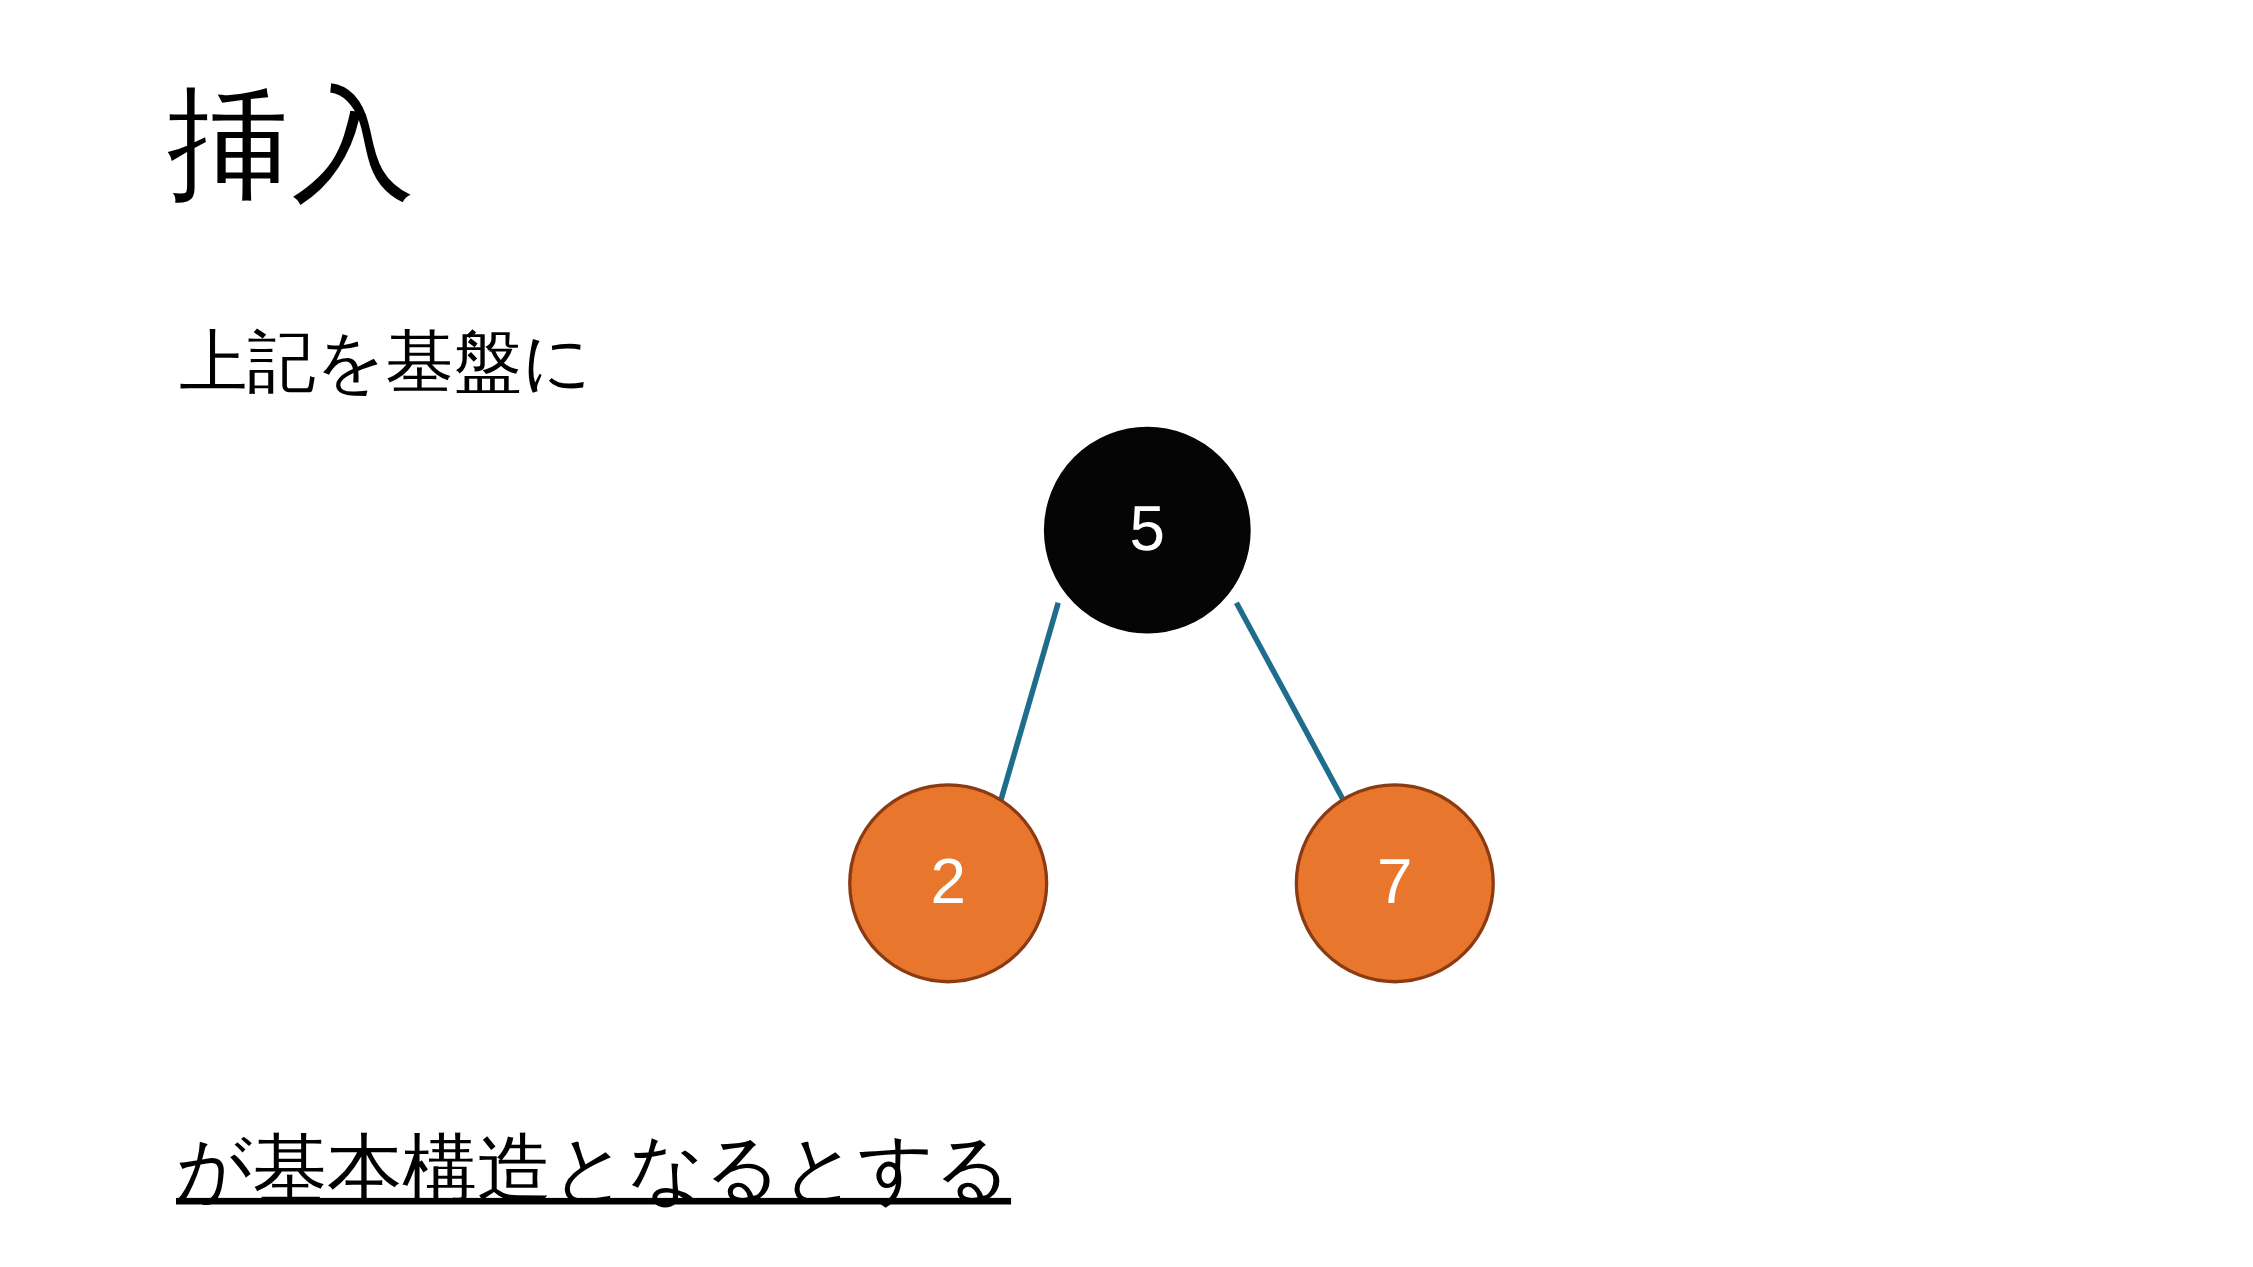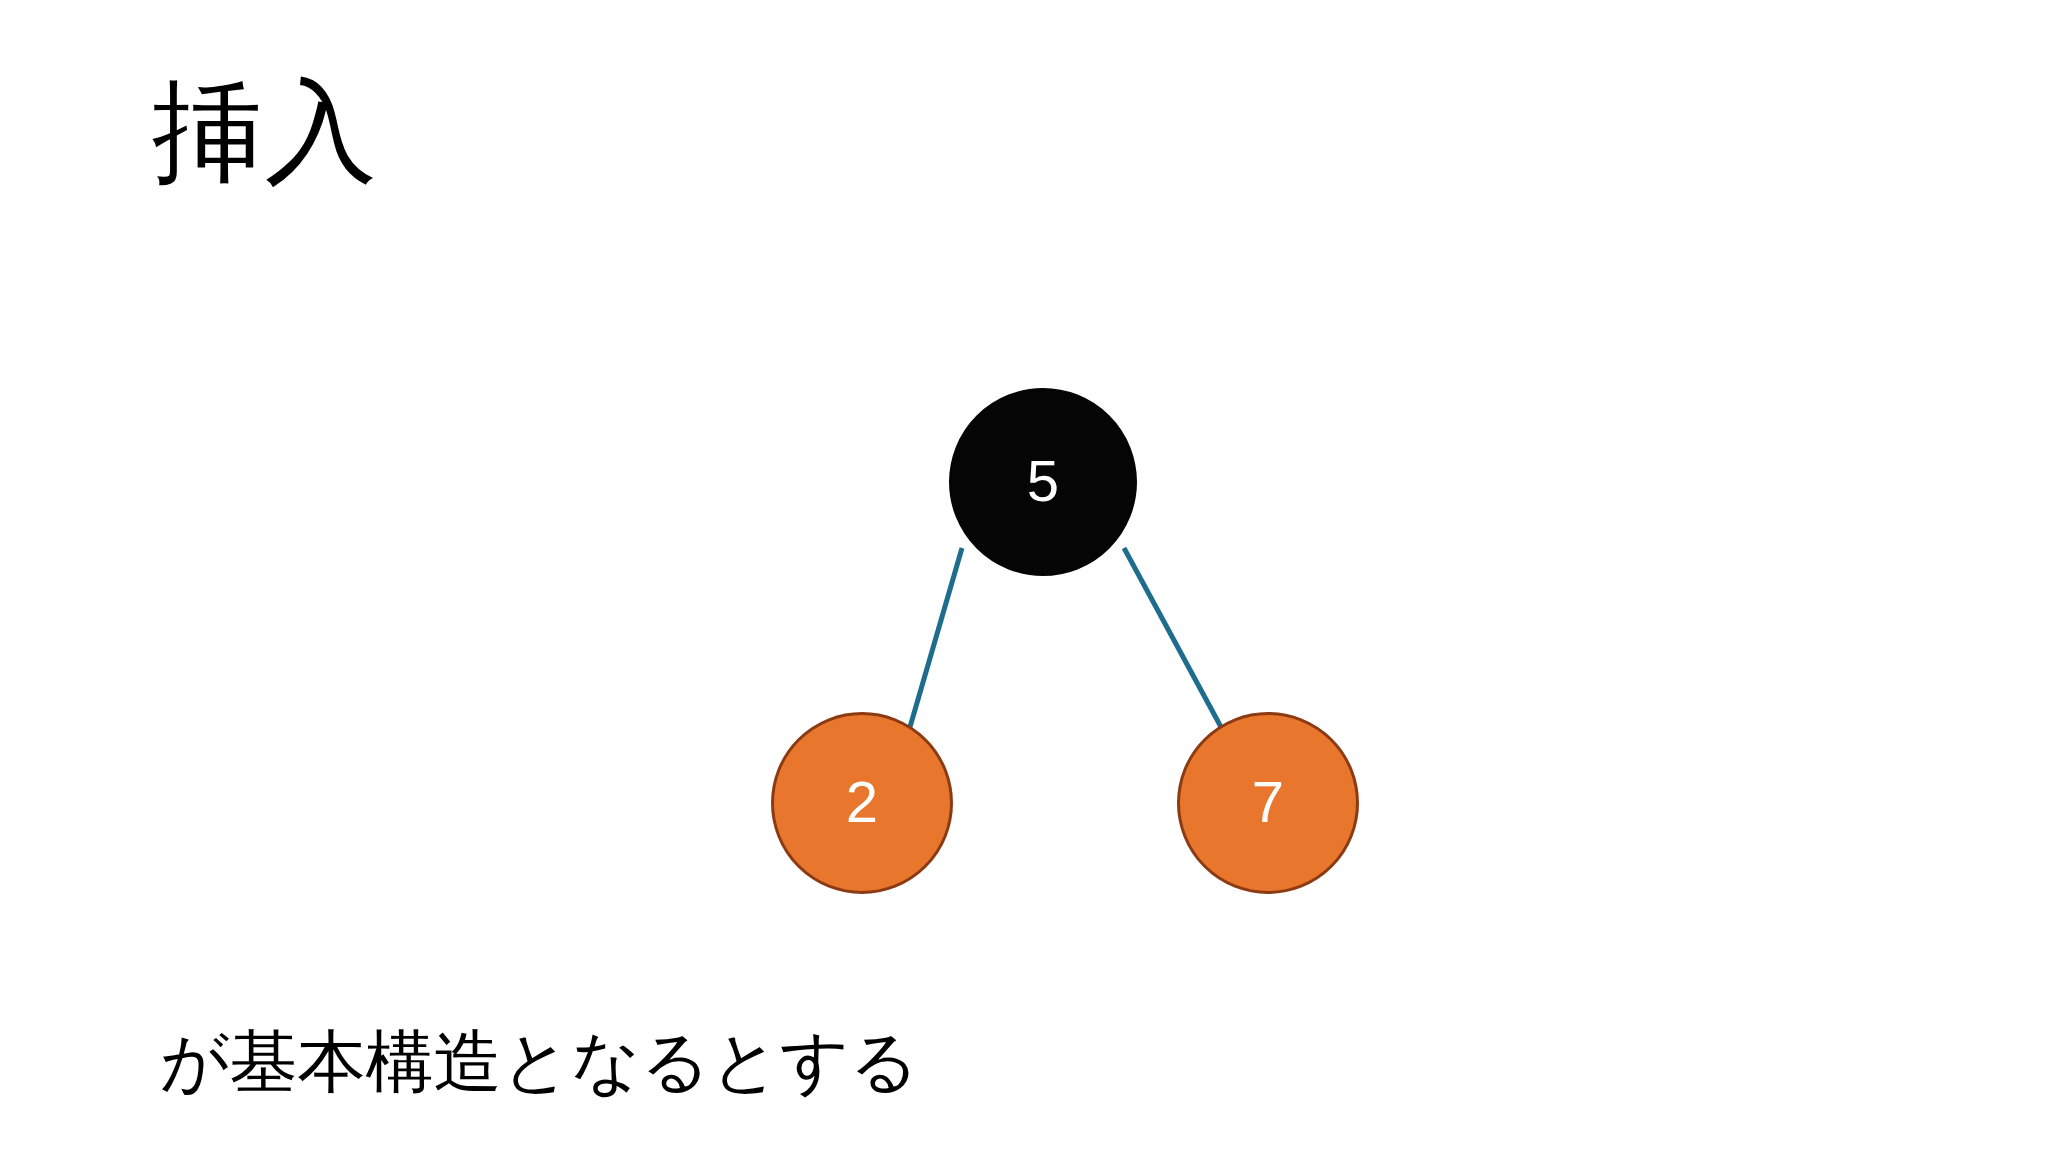--- a/index.html
+++ b/index.html
@@ -40,20 +40,21 @@
     left: 163px;
     top: 290px;
     font-size: 62px;
     line-height: 1.3;
   }
   .body-line-bottom {
     left: 160px;
     top: 1018px;
     font-size: 68px;
     line-height: 1.3;
+    text-decoration: underline;
   }
 
   .tree-figure {
     position: absolute;
     left: 700px;
     top: 360px;
     width: 700px;
     height: 570px;
   }
   .tree-svg {
@@ -100,20 +101,21 @@
     transform: translateY(-2px);
   }
 </style>
 </head>
 <body>
 
 <div id="slide">
 
   <div class="slide-title">挿入</div>
 
+  <div class="body-line body-line-top">上記を基盤に</div>
 
   <div class="tree-figure">
 
     <svg class="tree-svg" viewBox="0 0 700 570">
       <line x1="262" y1="188" x2="210" y2="367" stroke="#1F6D8C" stroke-width="5" stroke-linecap="butt"></line>
       <line x1="424" y1="188" x2="521" y2="367" stroke="#1F6D8C" stroke-width="5" stroke-linecap="butt"></line>
     </svg>
 
     <div class="node node-root">
       <span class="node-label">5</span>

